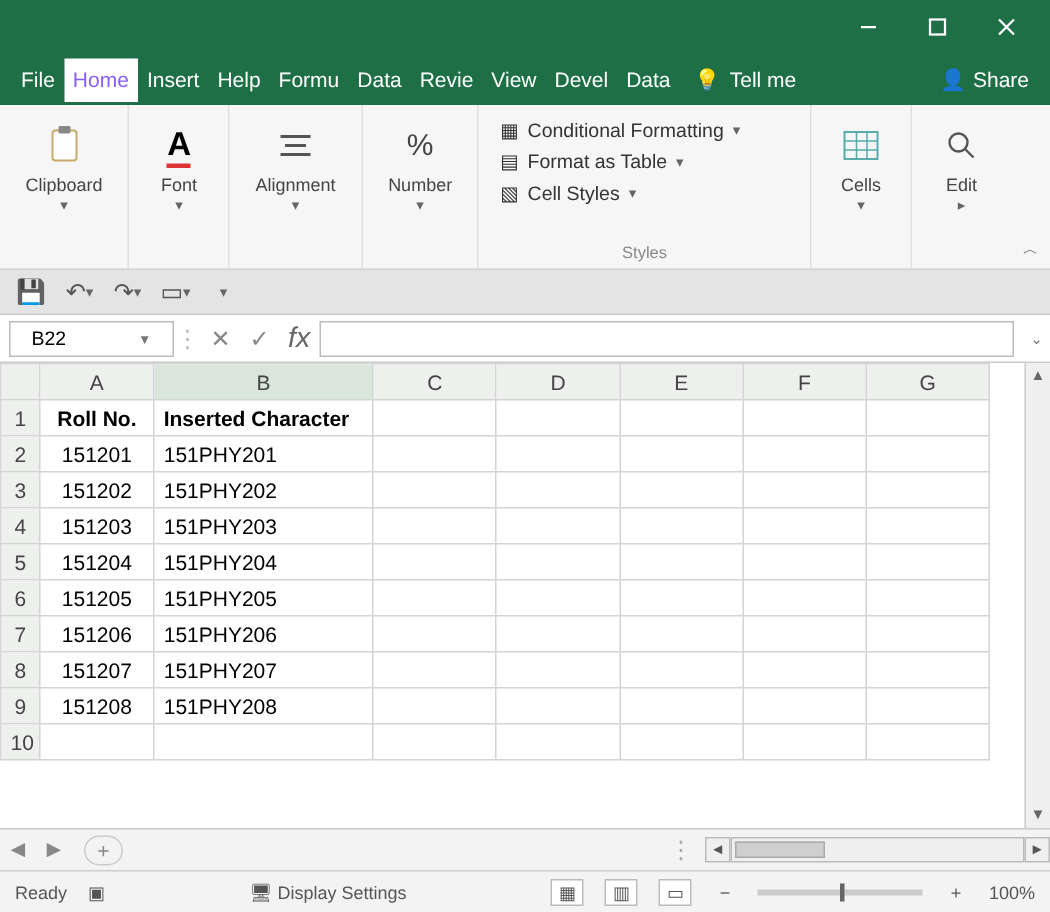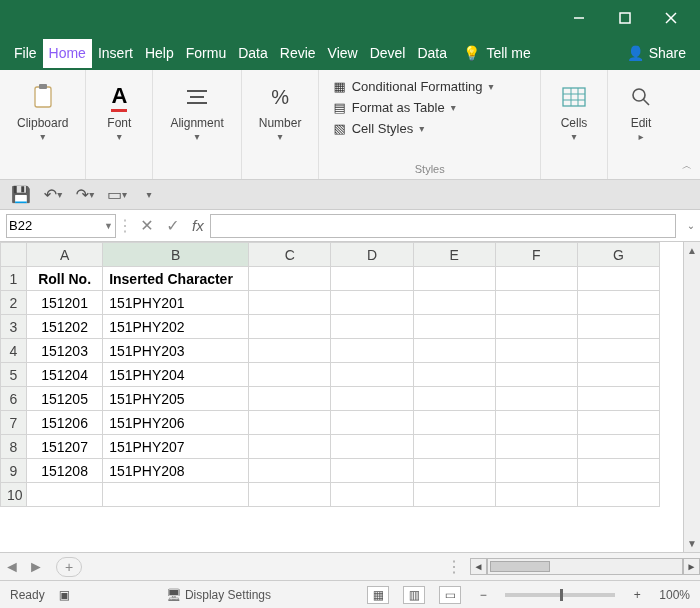--- a/index.html
+++ b/index.html
@@ -30,25 +30,25 @@
   .ribgroup.styles .grouplabel{align-self:center;}
   .ribbon .collapse { width:26px; display:flex; align-items:flex-end; justify-content:center; padding-bottom:6px;}
   .caret{font-size:10px;color:#666;}
 
   
   .qat { height: 30px; background: #e4e4e4; border-bottom: 1px solid #ccc; display: flex; align-items: center; gap: 10px; padding: 0 10px; }
   .qat .qbtn { width:22px; height:22px; display:flex; align-items:center; justify-content:center; cursor:pointer; color:#555;}
 
   
   .fbar { height: 32px; background: #fff; border-bottom: 1px solid #ccc; display: flex; align-items:center; }
-  .fbar .namebox { width: 110px; height: 24px; border:1px solid #bbb; margin-left:6px; display:flex; align-items:center; padding:0 2px; font-size:13px; background:#fff;}
+  .fbar .namebox { width: 110px; height: 24px; border:1px solid #bbb; margin-left:6px; display:flex; align-items:center; padding:0 14px; font-size:13px; background:#fff;}
   .fbar .namebox .dd{margin-left:auto;color:#777;font-size:9px;}
   .fbar .sep{width:18px;text-align:center;color:#bbb;}
   .fbar .fxbtn{width:26px;color:#888;display:flex;justify-content:center;cursor:pointer;}
-  .fbar .fxlabel{font-style:italic;color:#666;font-size:15px;margin:0 6px;}
+  .fbar .fxlabel{font-style:italic;color:#666;font-size:19px;margin:0 6px;}
   .fbar .formula{flex:1;height:24px;border:1px solid #bbb;margin-right:6px;background:#fff;}
   .fbar .expand{width:18px;display:flex;justify-content:center;color:#777;font-size:10px;}
 
   
   .gridwrap{flex:1;display:flex;flex-direction:column;background:#fff;overflow:hidden;}
   .grid{position:relative;flex:1;overflow:hidden;}
   table.sheet{border-collapse:collapse;table-layout:fixed;width:660px;}
   table.sheet th, table.sheet td{border:1px solid #d4d4d4;height:24px;font-size:14px;padding:0 6px;white-space:nowrap;overflow:hidden;}
   table.sheet th{background:#eef0ee;color:#444;font-weight:normal;text-align:center;}
   table.sheet th.corner{width:26px;background:#eef0ee;}

